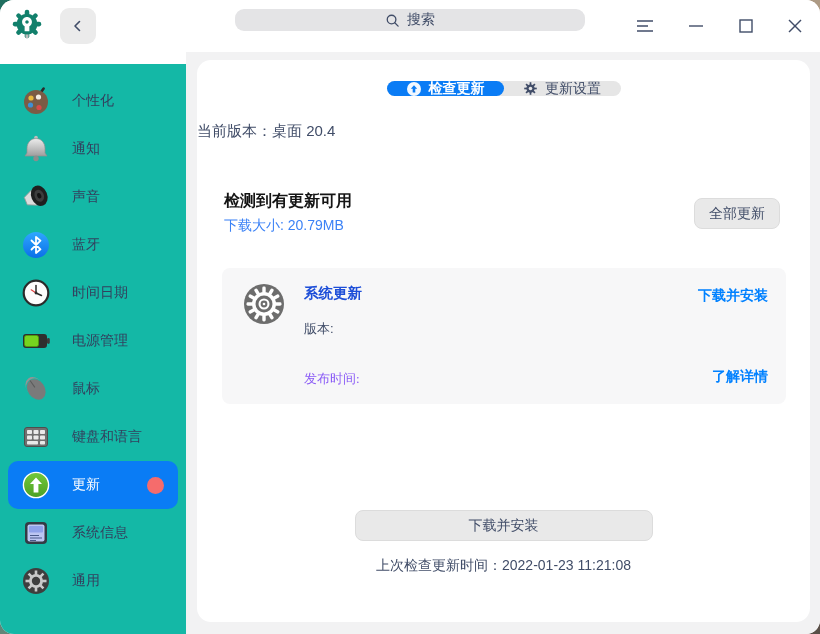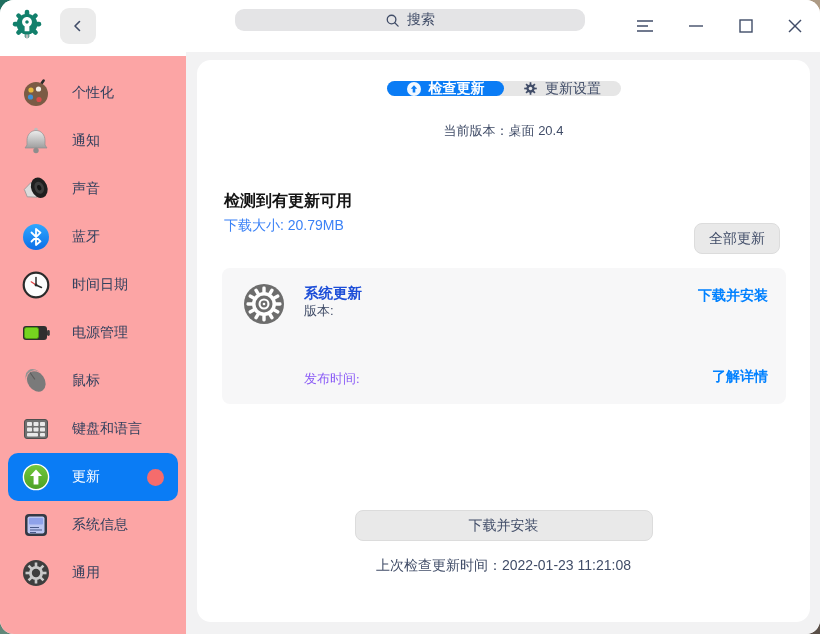--- a/index.html
+++ b/index.html
@@ -13,43 +13,43 @@
   
   .titlebar{position:absolute;top:0;left:0;right:0;height:52px;background:#fff;z-index:6;}
   .app-icon{position:absolute;left:8px;top:6px;width:38px;height:40px;}
   .back-btn{position:absolute;left:60px;top:8px;width:36px;height:36px;border-radius:9px;background:#ebebeb;
     display:flex;align-items:center;justify-content:center;cursor:pointer;}
   .searchbox{position:absolute;left:235px;top:9px;width:350px;height:22px;border-radius:9px;background:#e4e4e6;
     display:flex;align-items:center;justify-content:center;gap:7px;color:#414d68;font-size:14px;cursor:text;}
   .winbtn{position:absolute;top:8px;width:36px;height:36px;display:flex;align-items:center;justify-content:center;cursor:pointer;}
   #btn-menu{left:627px}#btn-min{left:678px}#btn-max{left:728px}#btn-close{left:777px}
   
-  .sidebar{position:absolute;left:0;top:56px;width:186px;bottom:0;background:#fca5a5;padding-top:13px;box-sizing:border-box;text-align:center;}
+  .sidebar{position:absolute;left:0;top:64px;width:186px;bottom:0;background:#14b8a6;padding-top:13px;box-sizing:border-box;text-align:center;}
   .side-item{height:48px;margin:0 8px;border-radius:10px;display:flex;align-items:center;padding-left:12px;gap:20px;
     font-size:14px;color:#33415e;position:relative;cursor:pointer;box-sizing:border-box;}
   .side-item .ic{width:32px;height:32px;flex:0 0 32px;}
   .side-item.selected{background:#0a7cf5;color:#fff;}
   .badge-dot{position:absolute;right:14px;top:50%;margin-top:-8.5px;width:17px;height:17px;border-radius:50%;background:#f56c6c;}
   
   .main-bg{position:absolute;left:186px;top:52px;right:0;bottom:0;background:#f2f2f3;}
   .panel{position:absolute;left:197px;top:60px;width:613px;height:562px;background:#fff;border-radius:14px;}
   .tab-group{position:absolute;top:21px;left:50%;transform:translateX(-50%);display:flex;height:15px;background:#e6e6e6;border-radius:8px;}
   .tab{width:117px;display:flex;align-items:center;justify-content:center;gap:7px;font-size:14px;color:#414d68;border-radius:8px;cursor:pointer;}
   .tab.active{background:#0a7cf5;color:#fff;font-weight:bold;}
-  .version-line{position:absolute;top:62px;left:0;right:0;text-align:center;font-size:13px;color:#414d68;}
+  .version-line{position:absolute;top:62px;left:0;right:0;font-size:15px;color:#414d68;}
   .summary-row{position:absolute;left:27px;right:28px;top:130px;}
   .summary-title{font-size:16px;font-weight:bold;color:#141414;line-height:22px;}
   .summary-size{font-size:14px;color:#3b82f6;margin-top:5px;}
   .btn-gray{background:#e9e9e9;border:1px solid #dcdcdc;border-radius:8px;color:#414d68;font-size:14px;
     display:flex;align-items:center;justify-content:center;cursor:pointer;box-sizing:border-box;}
-  .update-all{position:absolute;right:2px;top:8px;width:86px;height:31px;margin-top:25px;}
+  .update-all{position:absolute;right:2px;top:8px;width:86px;height:31px;}
   .update-card{position:absolute;left:25px;right:24px;top:208px;height:136px;background:#f7f7f8;border-radius:8px;}
   .card-icon{position:absolute;left:20px;top:14px;width:44px;height:44px;}
   .card-title{position:absolute;left:82px;top:16px;font-size:14.5px;font-weight:bold;color:#1d4ed8;}
-  .card-version{position:absolute;left:82px;top:34px;font-size:13px;color:#414d68;}
+  .card-version{position:absolute;left:82px;top:52px;font-size:13px;color:#414d68;}
   .card-release{position:absolute;left:82px;top:102px;font-size:13px;color:#8b5cf6;font-family:Liberation Serif, serif;}
   .link-blue{position:absolute;right:18px;font-size:14px;font-weight:bold;color:#0081ff;cursor:pointer;}
   .dl-install{top:19px;}
   .details{top:100px;}
   .recheck-btn{position:absolute;top:450px;left:50%;transform:translateX(-50%);width:298px;height:31px;}
   .last-check{position:absolute;top:497px;left:0;right:0;text-align:center;font-size:14px;color:#414d68;}
 </style>
 </head>
 <body>
 

